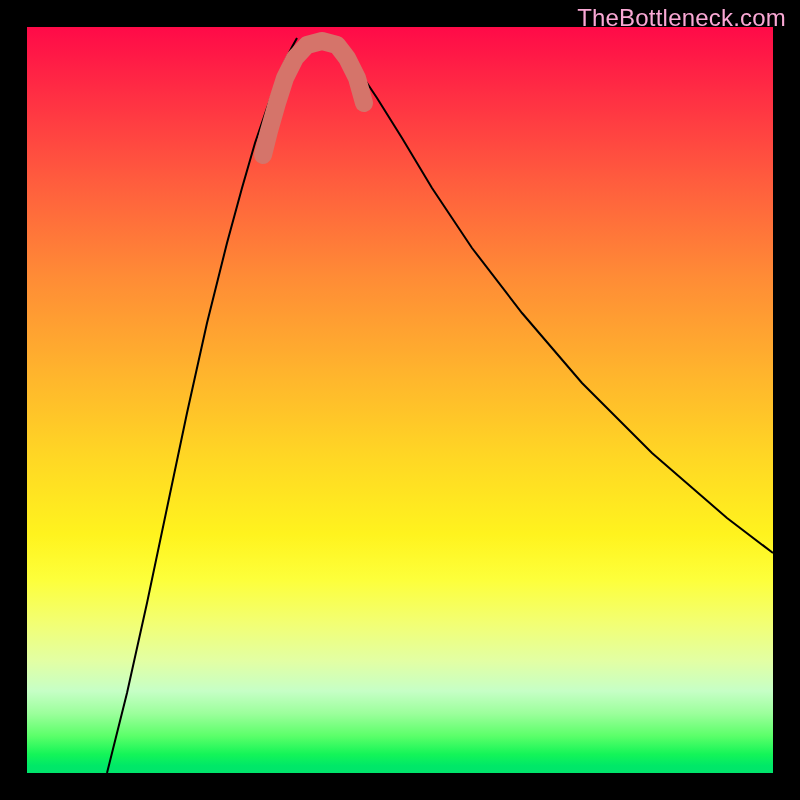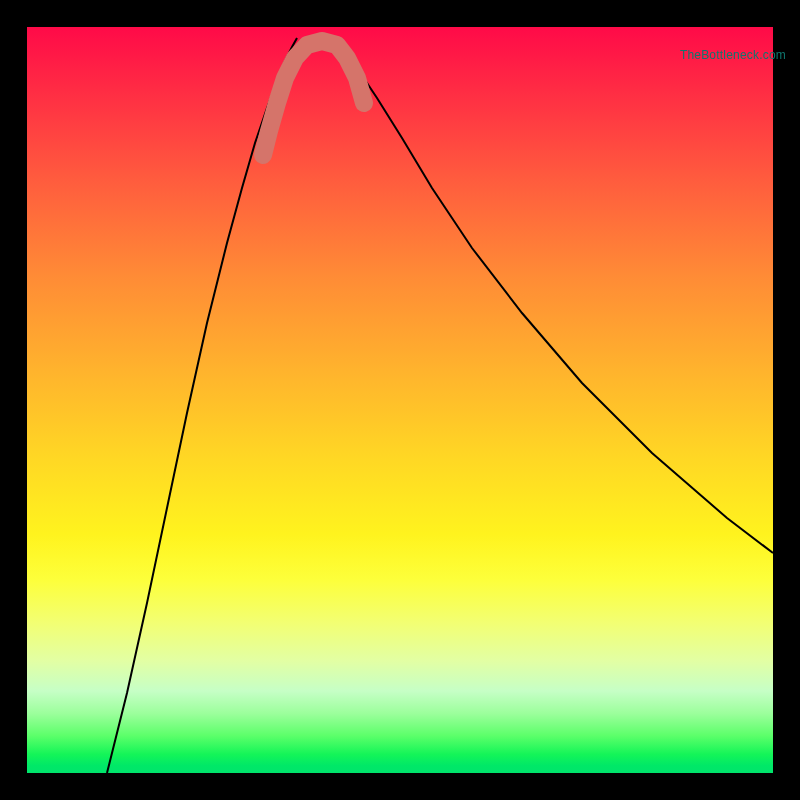--- a/index.html
+++ b/index.html
@@ -44,25 +44,24 @@
       #5cff6a 95%,
       #14f558 97.5%,
       #00e867 99%,
       #00e46c 100%
     );
   }
   .watermark {
     position: absolute;
     top: 4px;
     right: 14px;
-    color: #0f766e;
-    font-size: 12px;
+    color: #f9a8d4;
+    font-size: 24px;
     letter-spacing: 0.2px;
     user-select: none;
-    margin-top: 44px;
   }
   svg.curves {
     position: absolute;
     inset: 0;
   }
 </style>
 </head>
 <body>
 
 <div class="frame">

